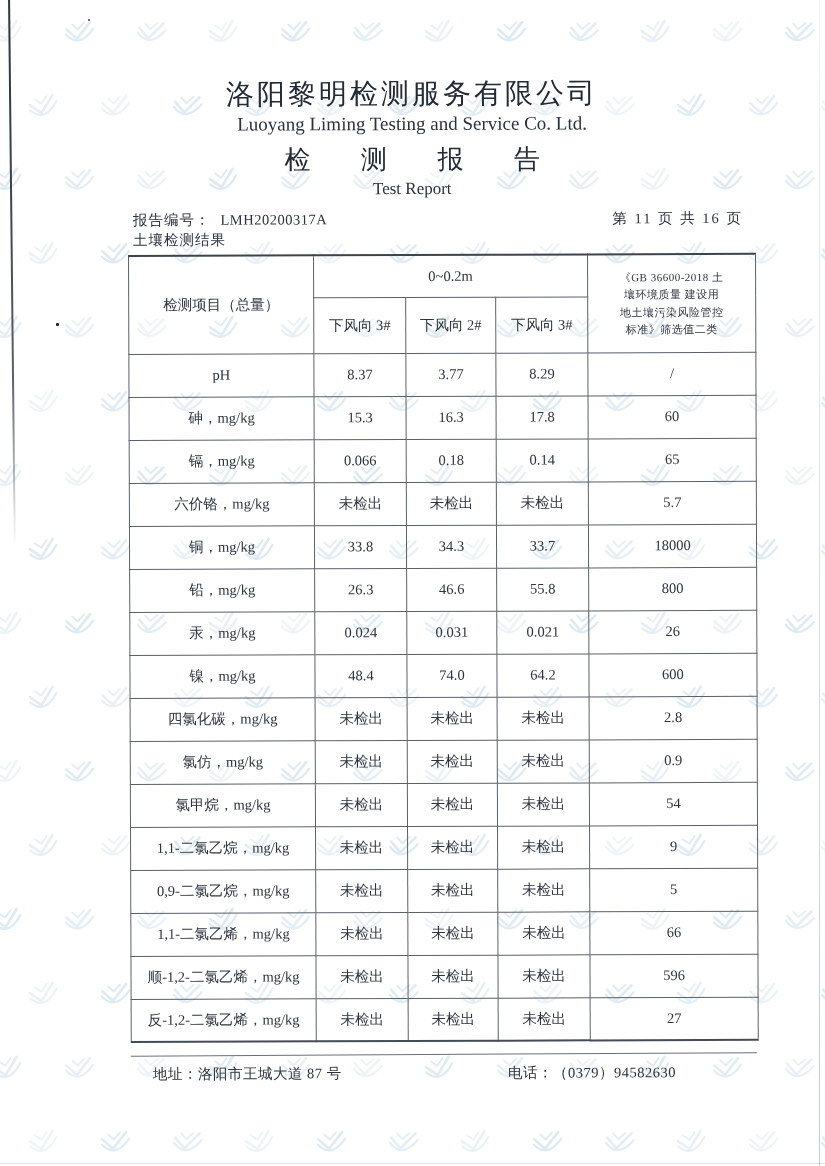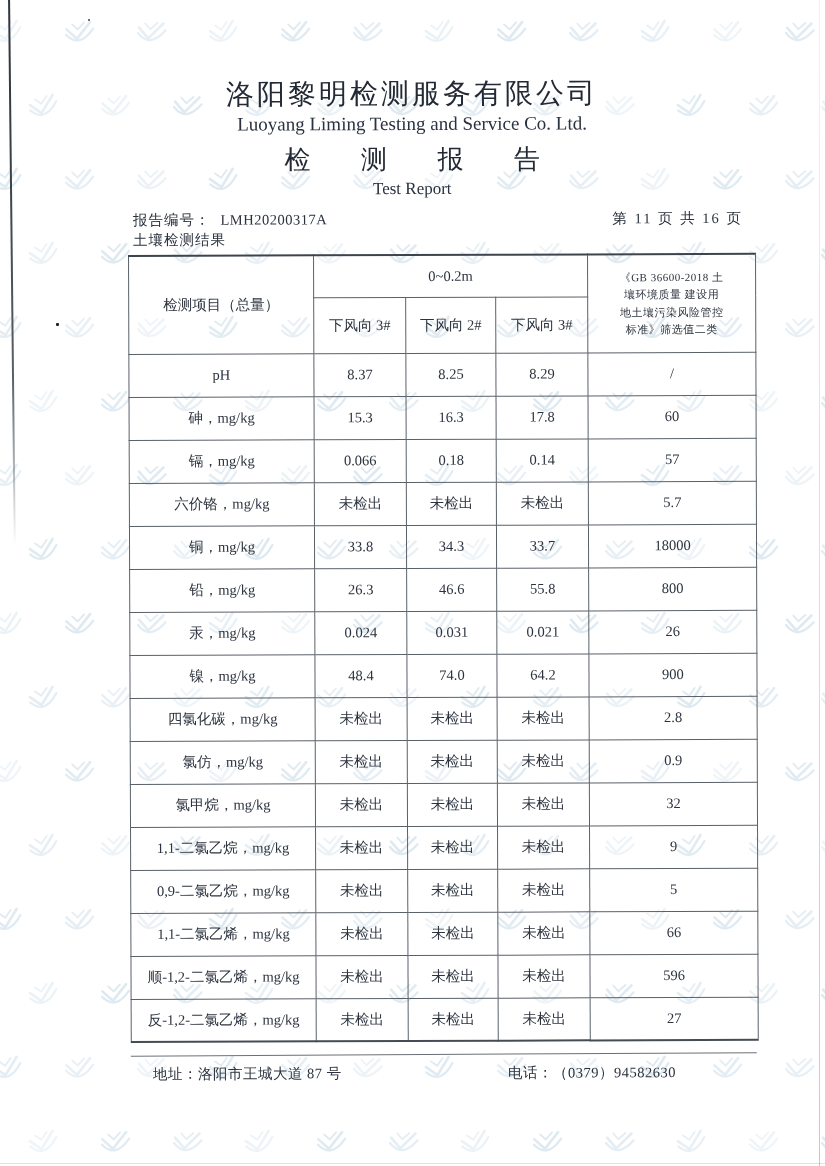--- a/index.html
+++ b/index.html
@@ -1469,37 +1469,37 @@
         <tr class="h2">
           <td>下风向 3#</td>
           <td>下风向 2#</td>
           <td>下风向 3#</td>
         </tr>
       </thead>
       <tbody class="results-body">
           <tr>
             <td>pH</td>
             <td>8.37</td>
-            <td>8.25</td>
+            <td>3.77</td>
             <td>8.29</td>
             <td>/</td>
           </tr>
           <tr>
             <td>砷，mg/kg</td>
             <td>15.3</td>
             <td>16.3</td>
             <td>17.8</td>
             <td>60</td>
           </tr>
           <tr>
             <td>镉，mg/kg</td>
             <td>0.066</td>
             <td>0.18</td>
             <td>0.14</td>
-            <td>57</td>
+            <td>65</td>
           </tr>
           <tr>
             <td>六价铬，mg/kg</td>
             <td>未检出</td>
             <td>未检出</td>
             <td>未检出</td>
             <td>5.7</td>
           </tr>
           <tr>
             <td>铜，mg/kg</td>
@@ -1520,42 +1520,42 @@
             <td>0.024</td>
             <td>0.031</td>
             <td>0.021</td>
             <td>26</td>
           </tr>
           <tr>
             <td>镍，mg/kg</td>
             <td>48.4</td>
             <td>74.0</td>
             <td>64.2</td>
-            <td>900</td>
+            <td>600</td>
           </tr>
           <tr>
             <td>四氯化碳，mg/kg</td>
             <td>未检出</td>
             <td>未检出</td>
             <td>未检出</td>
             <td>2.8</td>
           </tr>
           <tr>
             <td>氯仿，mg/kg</td>
             <td>未检出</td>
             <td>未检出</td>
             <td>未检出</td>
             <td>0.9</td>
           </tr>
           <tr>
             <td>氯甲烷，mg/kg</td>
             <td>未检出</td>
             <td>未检出</td>
             <td>未检出</td>
-            <td>32</td>
+            <td>54</td>
           </tr>
           <tr>
             <td>1,1-二氯乙烷，mg/kg</td>
             <td>未检出</td>
             <td>未检出</td>
             <td>未检出</td>
             <td>9</td>
           </tr>
           <tr>
             <td>0,9-二氯乙烷，mg/kg</td>

